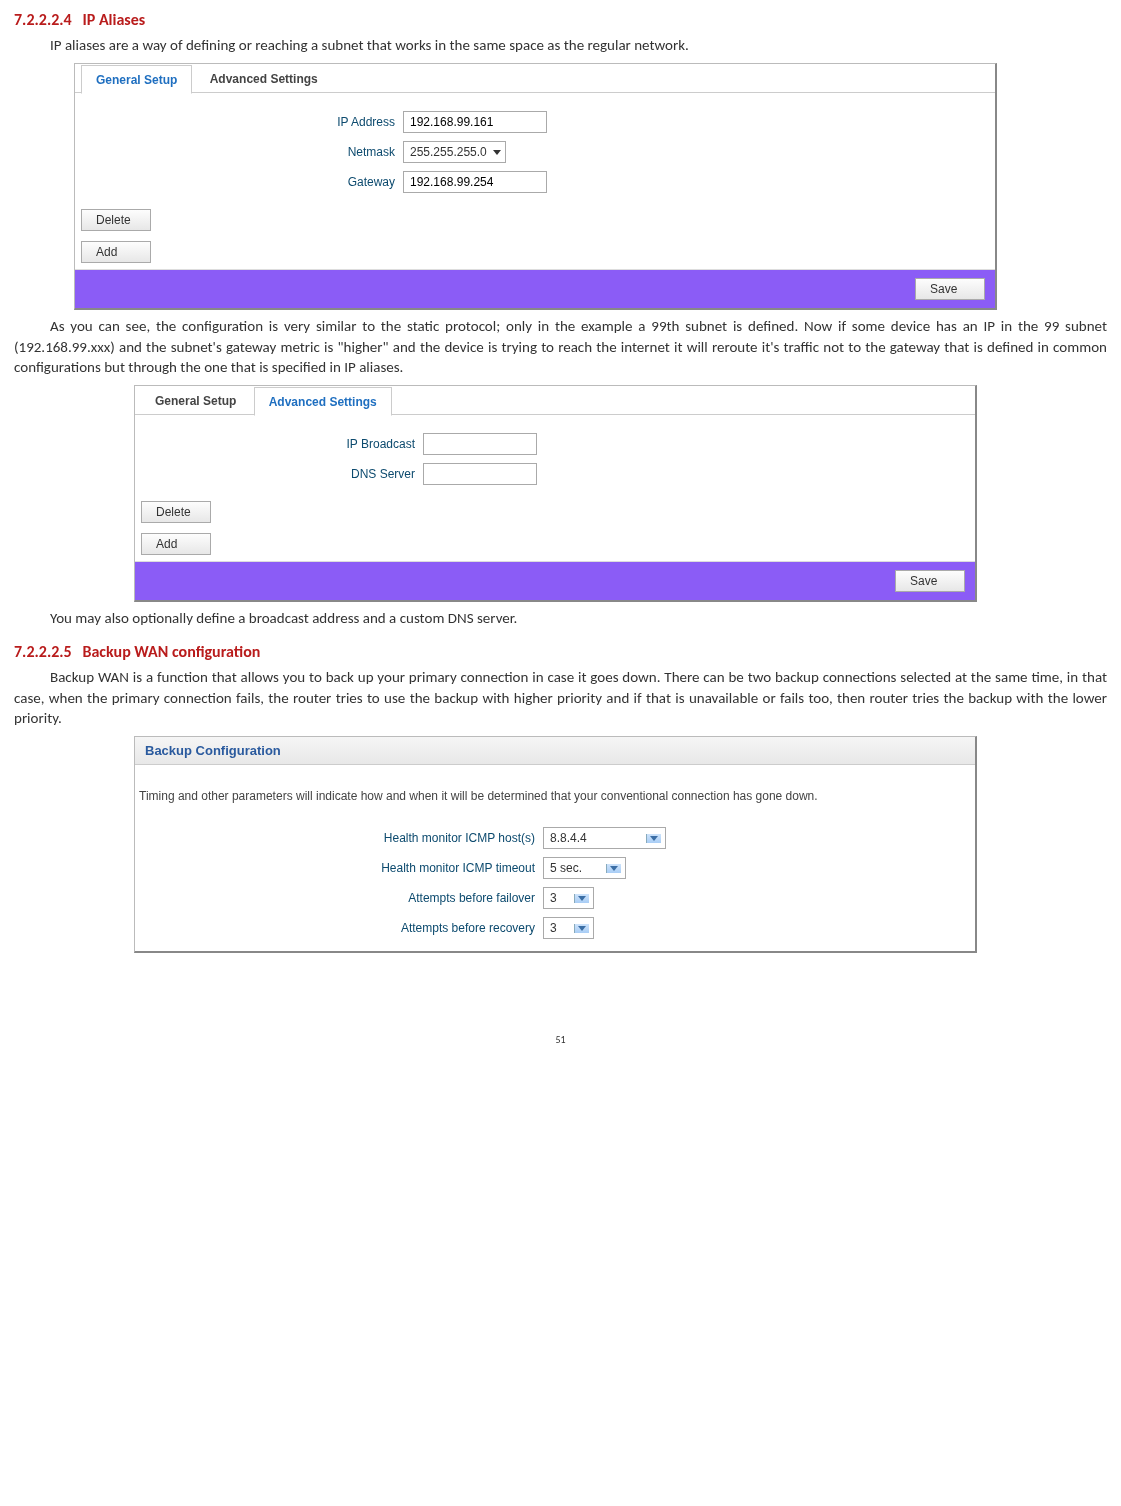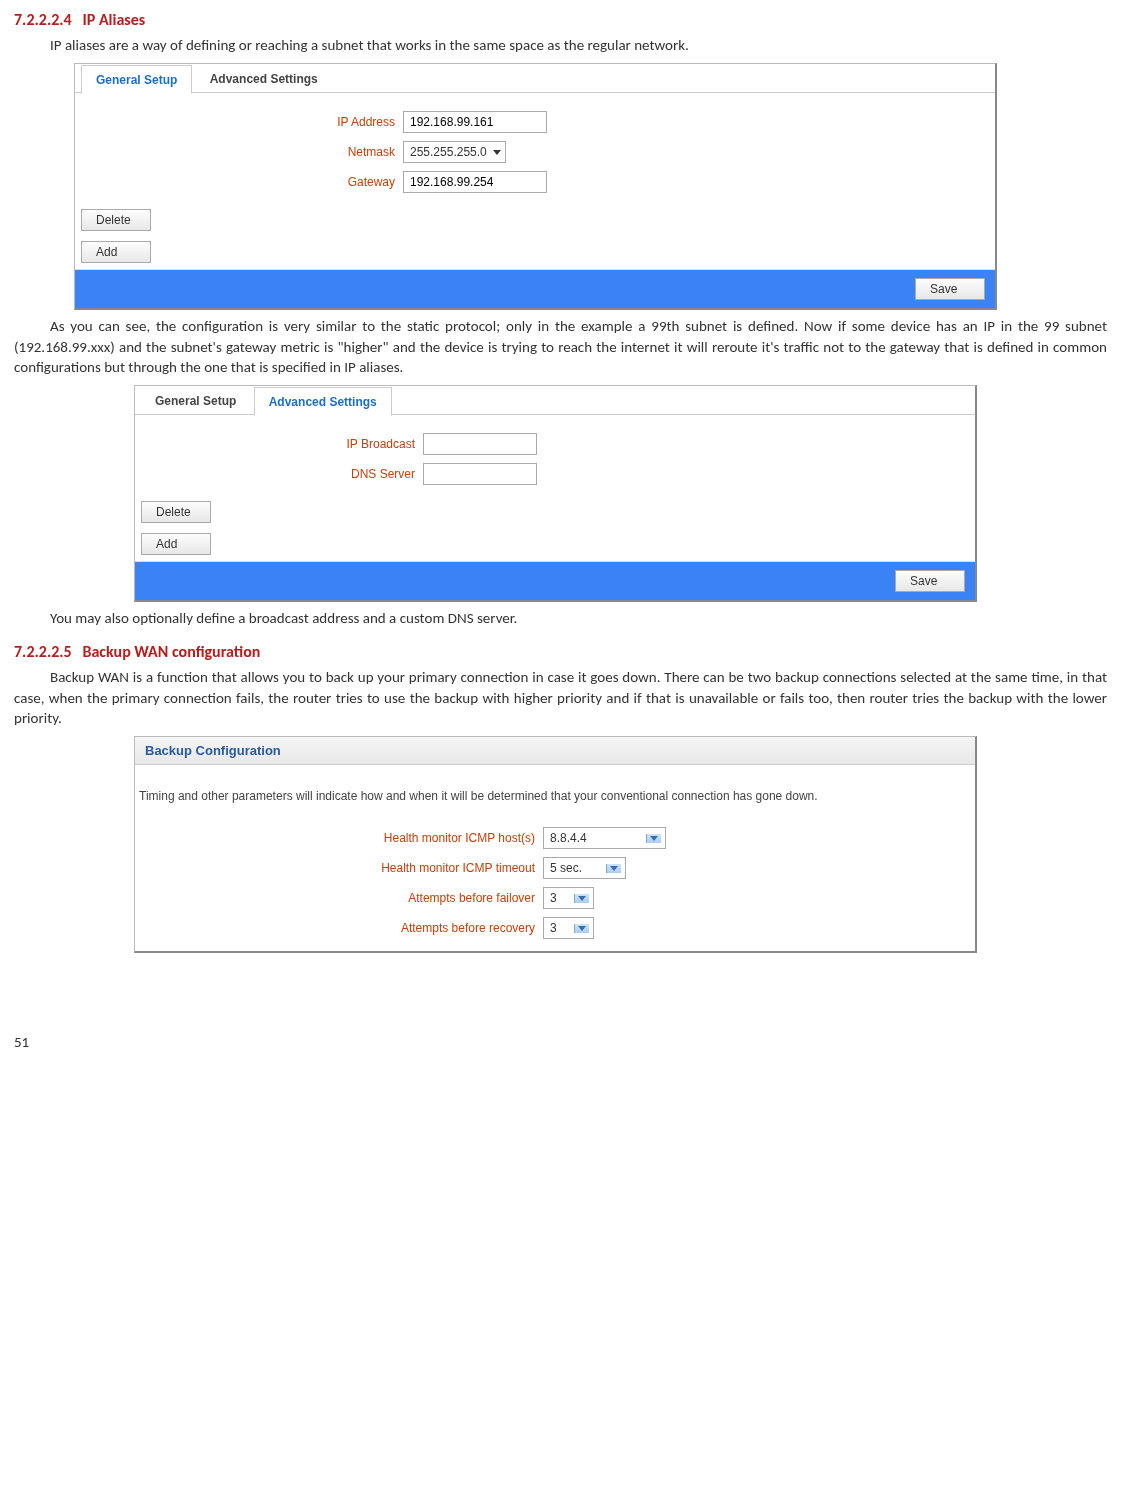--- a/index.html
+++ b/index.html
@@ -60,21 +60,21 @@
   }
   .formrow {
     display: flex;
     align-items: center;
     margin: 8px 0;
   }
   .formlabel {
     width: 320px;
     text-align: right;
     padding-right: 8px;
-    color: #c2410c;
+    color: #0c4a6e;
     font-size: 12px;
   }
   .formlabel.narrow { width: 280px; }
   .formlabel.wide2  { width: 400px; }
   input.textin {
     border: 1px solid #aaa;
     padding: 3px 6px;
     font-size: 12px;
     width: 130px;
     background: #fff;
@@ -113,40 +113,40 @@
     font-size: 12px;
     color: #333;
     cursor: pointer;
     min-width: 40px;
     text-align: left;
   }
   .savebar {
     border-top: 1px solid #ddd;
     padding: 8px 10px;
     text-align: right;
-    background: #3b82f6;
+    background: #8b5cf6;
   }
   .section-title {
     background: linear-gradient(#f5f5f5,#e8e8e8);
     border-bottom: 1px solid #ccc;
     color: #2a5a9e;
     font-weight: bold;
     padding: 6px 10px;
     font-size: 13px;
   }
   .note {
     font-size: 12px;
     color: #444;
     padding: 24px 0 6px 4px;
   }
   .formbody { padding: 10px 0 4px 0; }
   .pagenum {
-    text-align: left;
+    text-align: center;
     margin-top: 80px;
-    font-size: 15px;
+    font-size: 10px;
   }
 </style>
 </head>
 <body>
 
 <div class="heading">
   <span>7.2.2.2.4</span>&nbsp;&nbsp;
   <span>IP Aliases</span>
 </div>
 

